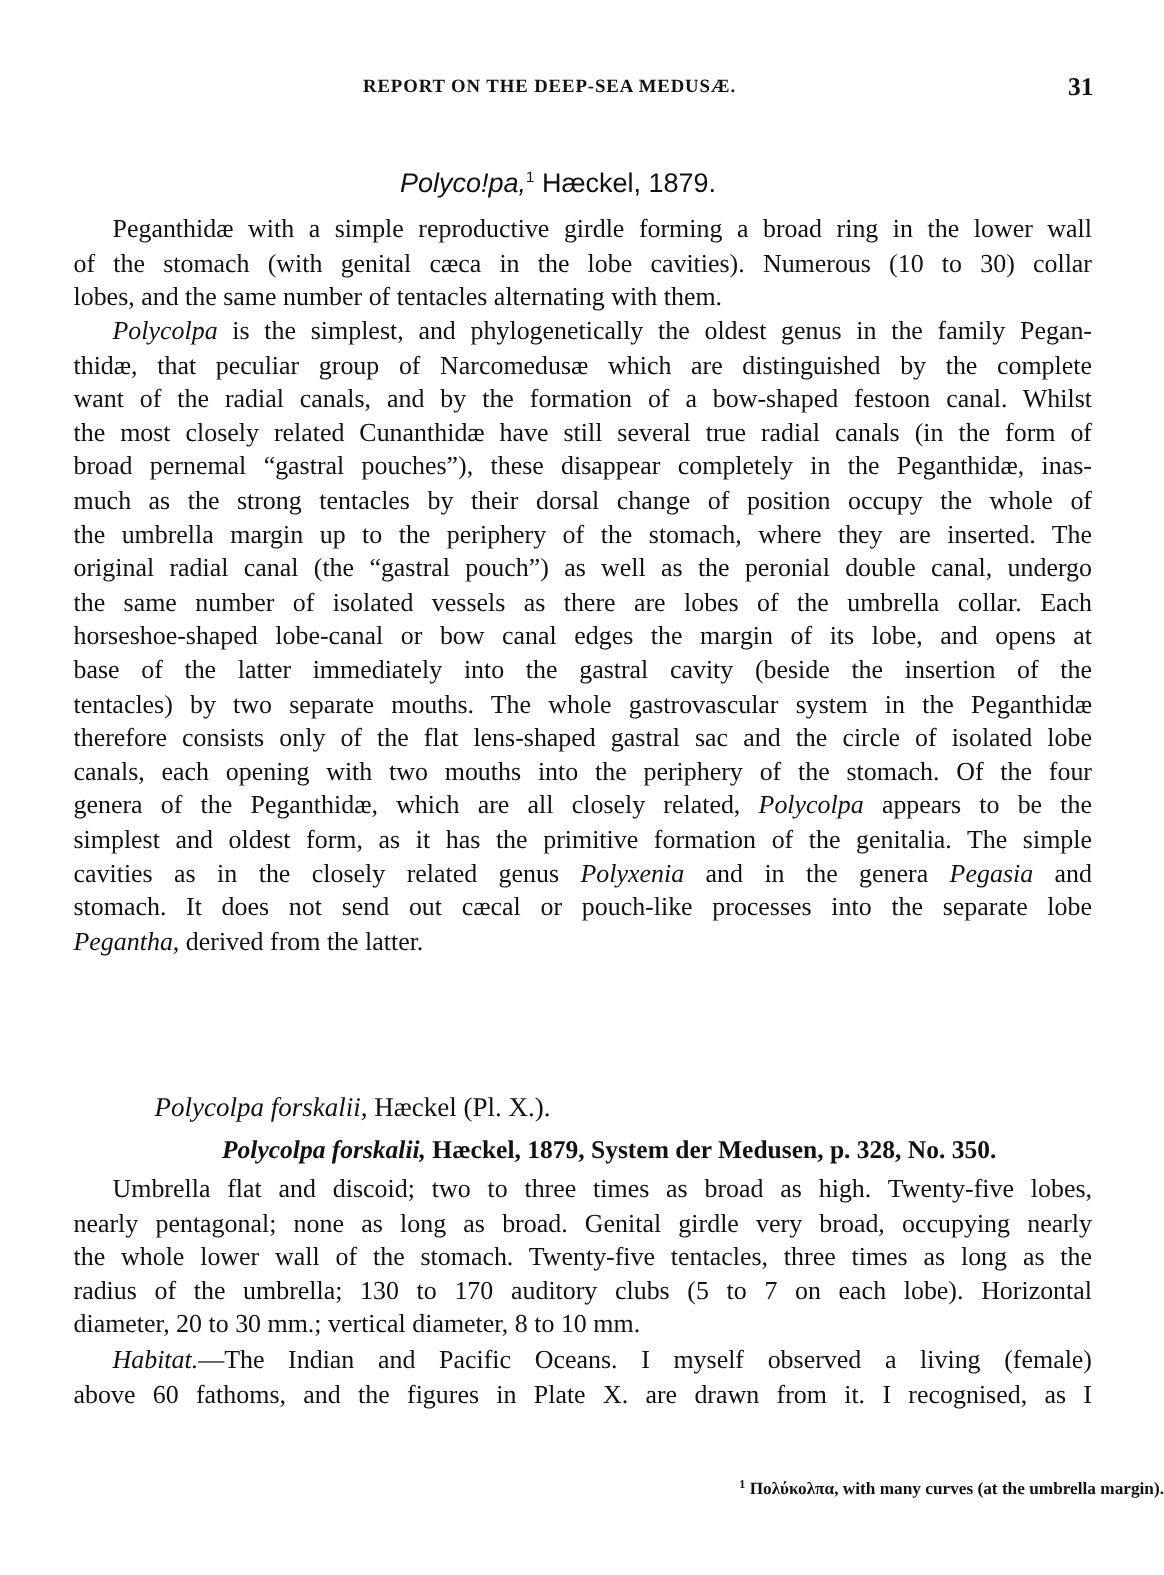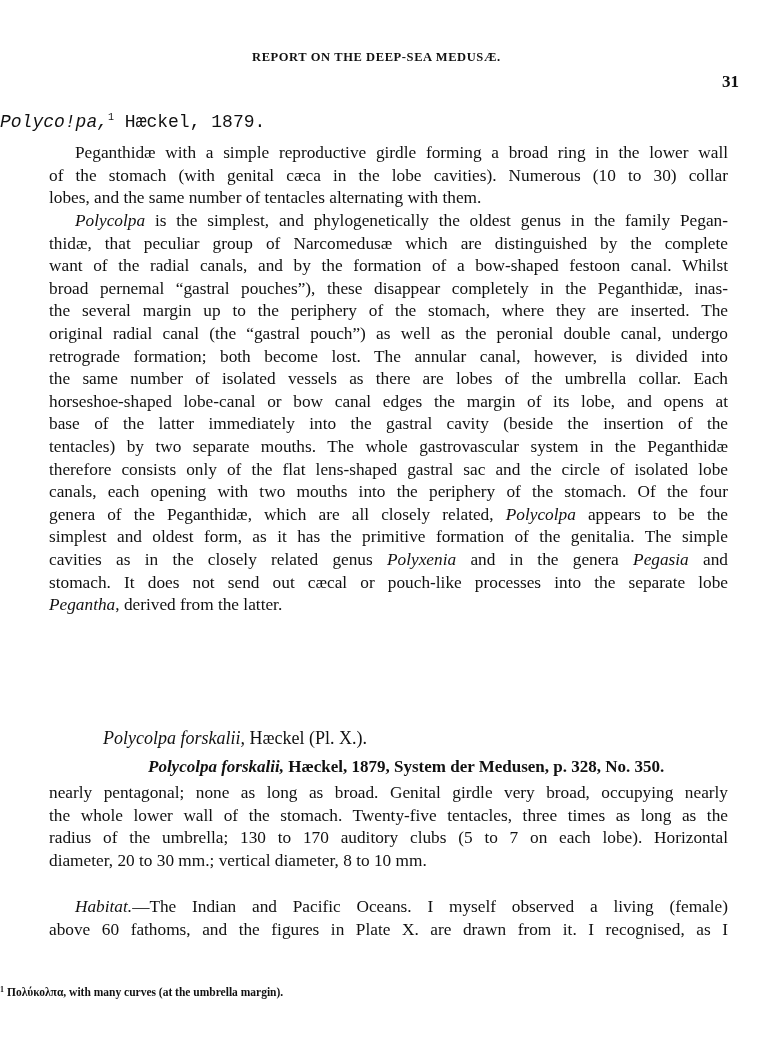--- a/index.html
+++ b/index.html
@@ -1,42 +1,42 @@
 <!DOCTYPE html>
 <html><head>
 <meta charset="utf-8">
 <style>
   html, body { margin: 0; padding: 0; background: #ffffff; }
   body { width: 776px; height: 1050px; position: relative; overflow: hidden;
          font-family: "DejaVu Serif", "Liberation Serif", serif; color: #111; }
-  .header { position: absolute; top: 48px; left: 14px; width: 648px; height: 24px; }
+  .header { position: absolute; top: 48px; left: 4px; width: 648px; height: 24px; }
   .running-head { position: absolute; left: 238px; top: 2px; font-size: 12.5px;
          letter-spacing: 0.6px; font-weight: bold; font-family: "Liberation Serif", serif; }
   .page-number { position: absolute; left: 708px; top: 0px; font-size: 17px; font-weight: bold;
-         font-family: "Liberation Serif", serif; margin-top: 24px; }
-  .genus-heading { position: absolute; top: 112px; left: 0; width: 744px; 
-         font-size: 18px; font-family: Liberation Mono, monospace; }
+         font-family: "Liberation Serif", serif; }
+  .genus-heading { position: absolute; top: 112px; left: 0; width: 744px; text-align: center;
+         font-size: 18px; font-family: Liberation Sans, sans-serif; }
   .genus-heading i { font-style: italic; }
   sup.fn { font-size: 10px; vertical-align: 7px; }
   .body-text { position: absolute; left: 49px; width: 679px;
          font-family: Liberation Serif, serif; font-size: 17.3px; }
   .line { display: block; height: 22.6px; line-height: 22.6px; text-align: justify;
           text-align-last: justify; white-space: nowrap; }
   .line.last { text-align-last: left; }
   .line.indent { padding-left: 26px; }
   .line span { white-space: normal; margin-top: 48px; }
   .para1 { top: 142px; }
   .para2 { top: 210px; }
   .species-heading { position: absolute; top: 728px; left: 75px; font-size: 18px;
          font-family: "Liberation Serif", serif; margin-left: 28px; }
   .synonym { position: absolute; top: 757px; left: 148px; font-size: 17px; font-weight: bold;
          font-family: "Liberation Serif", serif; }
   .para3 { top: 782px; }
   .para4 { top: 896px; }
-  .footnote { position: absolute; top: 985px; left: 0; width: 776px; text-align: left;
+  .footnote { position: absolute; top: 985px; left: 0; width: 776px; text-align: right;
          font-size: 11.5px; font-weight: bold; font-family: "Liberation Serif", serif; }
   .footnote sup { font-size: 8px; vertical-align: 4px; margin-right: 3px; }
   i { font-style: italic; }
 </style>
 </head>
 <body>
 
 <div class="header">
   <span class="running-head">REPORT ON THE DEEP-SEA MEDUSÆ.</span>
   <span class="page-number">31</span>
@@ -50,24 +50,25 @@
 <div class="body-text para1">
   <span class="line indent">Peganthidæ with a simple reproductive girdle forming a broad ring in the lower wall</span>
   <span class="line">of the stomach (with genital cæca in the lobe cavities).   Numerous (10 to 30) collar</span>
   <span class="line last">lobes, and the same number of tentacles alternating with them.</span>
 </div>
 
 <div class="body-text para2">
   <span class="line indent"><i>Polycolpa</i><span> is the simplest, and phylogenetically the oldest genus in the family Pegan-</span></span>
   <span class="line">thidæ, that peculiar group of Narcomedusæ which are distinguished by the complete</span>
   <span class="line">want of the radial canals, and by the formation of a bow-shaped festoon canal.   Whilst</span>
+  <span class="line">the most closely related Cunanthidæ have still several true radial canals (in the form of</span>
   <span class="line">broad pernemal “gastral pouches”), these disappear completely in the Peganthidæ, inas-</span>
-  <span class="line">the several margin up to the periphery of the stomach, where they are inserted.   The</span>
+  <span class="line">much as the strong tentacles by their dorsal change of position occupy the whole of</span>
+  <span class="line">the umbrella margin up to the periphery of the stomach, where they are inserted.   The</span>
   <span class="line">original radial canal (the “gastral pouch”) as well as the peronial double canal, undergo</span>
-  <span class="line">retrograde formation; both become lost.   The annular canal, however, is divided into</span>
   <span class="line">the same number of isolated vessels as there are lobes of the umbrella collar.   Each</span>
   <span class="line">horseshoe-shaped lobe-canal or bow canal edges the margin of its lobe, and opens at</span>
   <span class="line">base of the latter immediately into the gastral cavity (beside the insertion of the</span>
   <span class="line">tentacles) by two separate mouths.   The whole gastrovascular system in the Peganthidæ</span>
   <span class="line">therefore consists only of the flat lens-shaped gastral sac and the circle of isolated lobe</span>
   <span class="line">canals, each opening with two mouths into the periphery of the stomach.   Of the four</span>
   <span class="line"><span>genera of the Peganthidæ, which are all closely related, </span><i>Polycolpa</i><span> appears to be the</span></span>
   <span class="line">simplest and oldest form, as it has the primitive formation of the genitalia.   The simple</span>
   <span class="line"><span>cavities as in the closely related genus </span><i>Polyxenia</i><span> and in the genera </span><i>Pegasia</i><span> and</span></span>
   <span class="line">stomach.   It does not send out cæcal or pouch-like processes into the separate lobe</span>
@@ -76,20 +77,21 @@
 
 <div class="species-heading">
   <i>Polycolpa forskalii,</i><span> Hæckel (Pl. X.).</span>
 </div>
 
 <div class="synonym">
   <i>Polycolpa forskalii,</i><span> Hæckel, 1879, System der Medusen, p. 328, No. 350.</span>
 </div>
 
 <div class="body-text para3">
+  <span class="line indent">Umbrella flat and discoid; two to three times as broad as high.   Twenty-five lobes,</span>
   <span class="line">nearly pentagonal; none as long as broad.   Genital girdle very broad, occupying nearly</span>
   <span class="line">the whole lower wall of the stomach.   Twenty-five tentacles, three times as long as the</span>
   <span class="line">radius of the umbrella; 130 to 170 auditory clubs (5 to 7 on each lobe).   Horizontal</span>
   <span class="line last">diameter, 20 to 30 mm.; vertical diameter, 8 to 10 mm.</span>
 </div>
 
 <div class="body-text para4">
   <span class="line indent"><i>Habitat.</i><span>—The Indian and Pacific Oceans.   I myself observed a living (female)</span></span>
   <span class="line">above 60 fathoms, and the figures in Plate X. are drawn from it.   I recognised, as I</span>
 </div>

